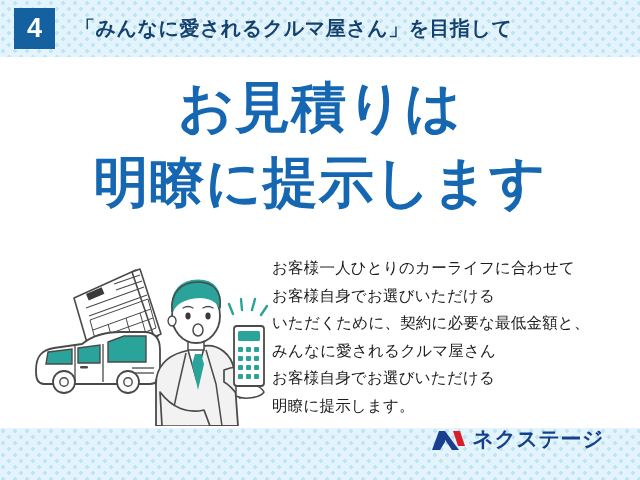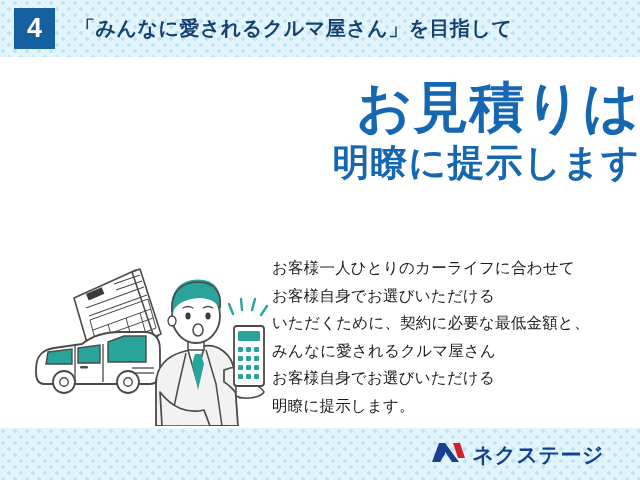--- a/index.html
+++ b/index.html
@@ -67,34 +67,34 @@
     letter-spacing: 0.5px;
     white-space: nowrap;
   }
 
   
   .headline {
     position: absolute;
     left: 0;
     top: 78px;
     width: 640px;
-    text-align: right;
+    text-align: center;
     color: #1667b2;
     font-weight: bold;
     line-height: 1.08;
     letter-spacing: 1px;
   }
   .headline-line1 {
     font-size: 55px;
     display: block;
   }
   .headline-line2 {
-    font-size: 37px;
+    font-size: 55px;
     display: block;
-    margin-top: 6px;
+    margin-top: 16px;
   }
 
   
   .body-copy {
     position: absolute;
     left: 272px;
     top: 254px;
     width: 360px;
     color: #1c1c1c;
     font-size: 15.5px;
@@ -115,21 +115,21 @@
   .illustration svg { display: block; }
 
   
   .footer-logo {
     position: absolute;
     top: 428px;
     left: 0;
     width: 640px;
     height: 52px;
     display: flex;
-    align-items: center;
+    align-items: flex-start;
     justify-content: flex-end;
     padding-right: 36px;
     box-sizing: border-box;
   }
   .logo-mark { flex: none; margin-right: 7px; }
   .logo-text {
     font-size: 21px;
     font-weight: bold;
     color: #14418c;
     letter-spacing: 0.5px;

